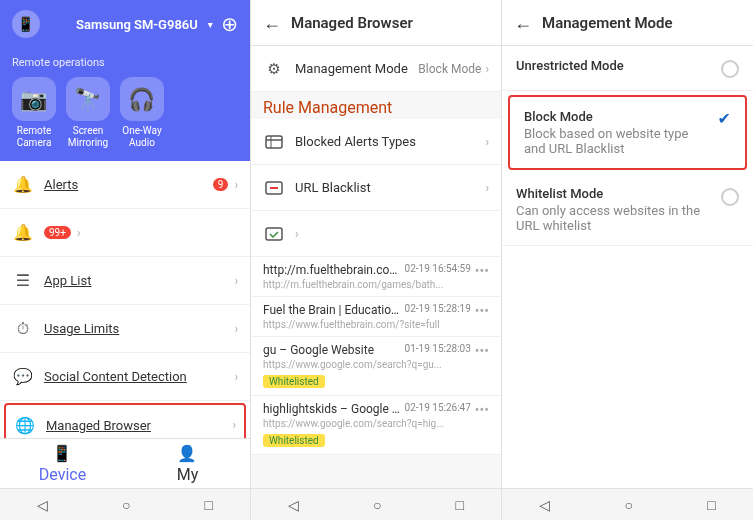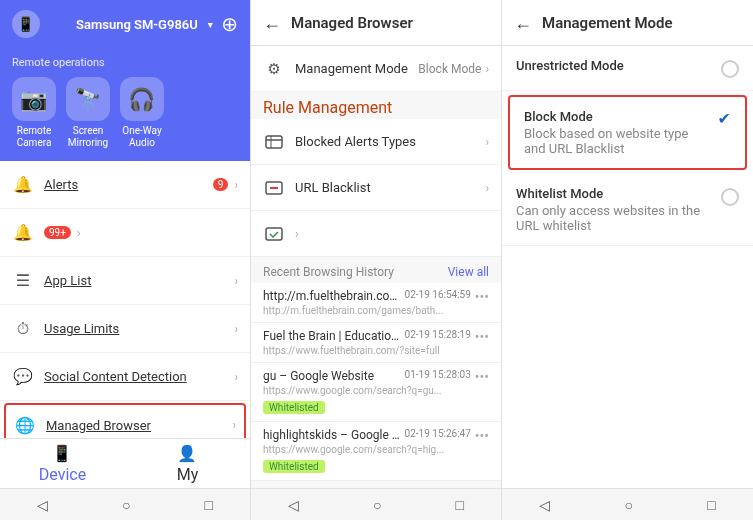--- a/index.html
+++ b/index.html
@@ -285,21 +285,21 @@
       text-overflow: ellipsis;
       max-width: 190px;
     }
     .history-item-dots {
       font-size: 14px;
       color: #aaa;
       margin-left: 4px;
     }
     .history-tag {
       display: inline-block;
-      background: #bef264;
+      background: #fde047;
       color: #388e3c;
       font-size: 10px;
       padding: 1px 6px;
       border-radius: 3px;
       margin-top: 2px;
     }
 
     .mid-system-nav {
       margin-top: auto;
       height: 32px;
@@ -506,24 +506,20 @@
   <div class="section-item">
     <div class="section-item-icon">
       <svg width="18" height="18" viewBox="0 0 18 18" fill="none">
         <rect x="1" y="3" width="16" height="12" rx="2" stroke="#555" stroke-width="1.5" fill="none"></rect>
         <polyline points="5,9 8,12 13,7" stroke="#388e3c" stroke-width="1.5" fill="none"></polyline>
       </svg>
     </div>
     <span class="nav-item-chevron">›</span>
   </div>
 
-  <div class="section-label">
-    <span class="section-label-text">Recent Browsing History</span>
-    <span class="section-label-action">View all</span>
-  </div>
 
   <div class="history-item">
     <div class="history-item-row">
       <span class="history-item-url">http://m.fuelthebrain.com/gam...</span>
       <span class="history-item-time">02-19 16:54:59</span>
       <span class="history-item-dots">•••</span>
     </div>
     <div class="history-item-sub">http://m.fuelthebrain.com/games/bath...</div>
   </div>
 

